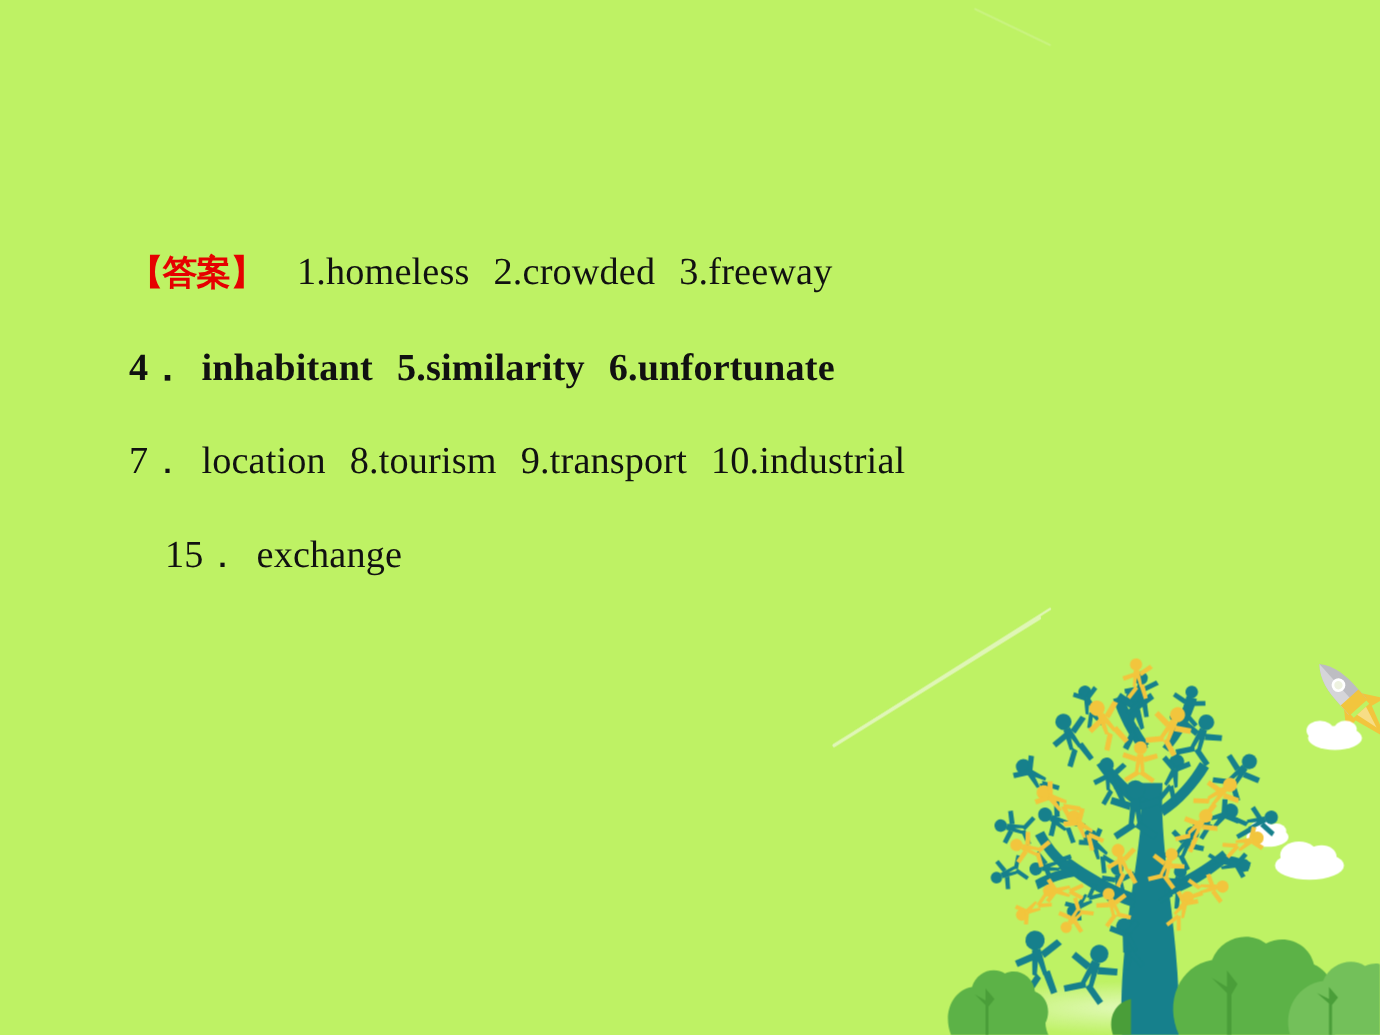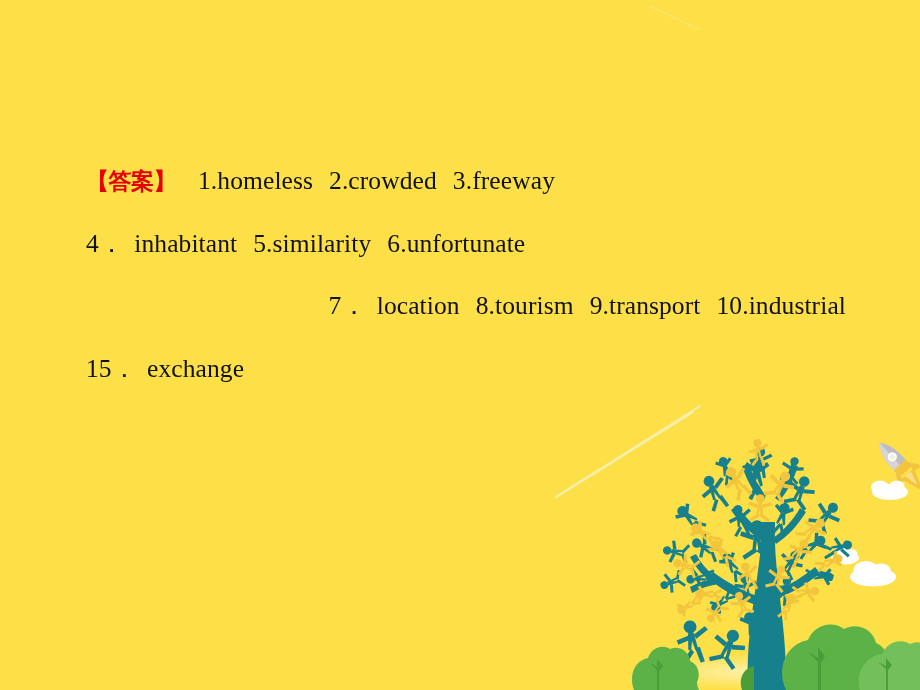--- a/index.html
+++ b/index.html
@@ -54,21 +54,21 @@
     letter-spacing: -0.5px;
   }
   .gap-lg { display: inline-block; width: 22px; }
   .gap-md { display: inline-block; width: 16px; }
   .gap-sm { display: inline-block; width: 10px; }
   .num-fw { letter-spacing: 0; }
 </style>
 </head>
 <body>
 
-<div id="slide" style="background: #fde047;">
+<div id="slide" style="background: #bef264;">
 
   <svg id="art" viewBox="0 0 920 690">
     <defs>
       <radialGradient id="groundGlow" cx="50%" cy="50%" r="50%">
         <stop offset="0%" stop-color="#ffffff" stop-opacity="0.55"></stop>
         <stop offset="100%" stop-color="#ffffff" stop-opacity="0"></stop>
       </radialGradient>
 
       <g id="fig-a">
         <circle cx="0" cy="-9" r="4.4"></circle>
@@ -231,27 +231,27 @@
     </g>
   </svg>
 
   <div id="answer-block">
 
     <div class="ans-line" style="color: rgb(17, 17, 17);">
       
       <span class="ans-label" style="color: rgb(230, 0, 0);">【答案】</span><span class="gap-lg"></span><span>1.homeless</span><span class="gap-md"></span><span>2.crowded</span><span class="gap-md"></span><span>3.freeway</span>
     </div>
 
+    <div class="ans-line" style="color: rgb(17, 17, 17); font-weight: bold;">
+      <span class="num-fw">4．</span><span class="gap-sm"></span><span>inhabitant</span><span class="gap-md"></span><span>5.similarity</span><span class="gap-md"></span><span>6.unfortunate</span>
+    </div>
+
     <div class="ans-line" style="color: rgb(17, 17, 17);">
-      <span class="num-fw">4．</span><span class="gap-sm"></span><span>inhabitant</span><span class="gap-md"></span><span>5.similarity</span><span class="gap-md"></span><span>6.unfortunate</span>
-    </div>
-
-    <div class="ans-line" style="color: rgb(17, 17, 17); text-align: right;">
       <span class="num-fw">7．</span><span class="gap-sm"></span><span>location</span><span class="gap-md"></span><span>8.tourism</span><span class="gap-md"></span><span>9.transport</span><span class="gap-md"></span><span>10.industrial</span>
     </div>
 
 
-    <div class="ans-line" style="color: rgb(17, 17, 17);">
+    <div class="ans-line" style="color: rgb(17, 17, 17); margin-left: 24px;">
       <span class="num-fw">15．</span><span class="gap-sm"></span><span>exchange</span>
     </div>
 
   </div>
 </div>
 
 </body></html>

